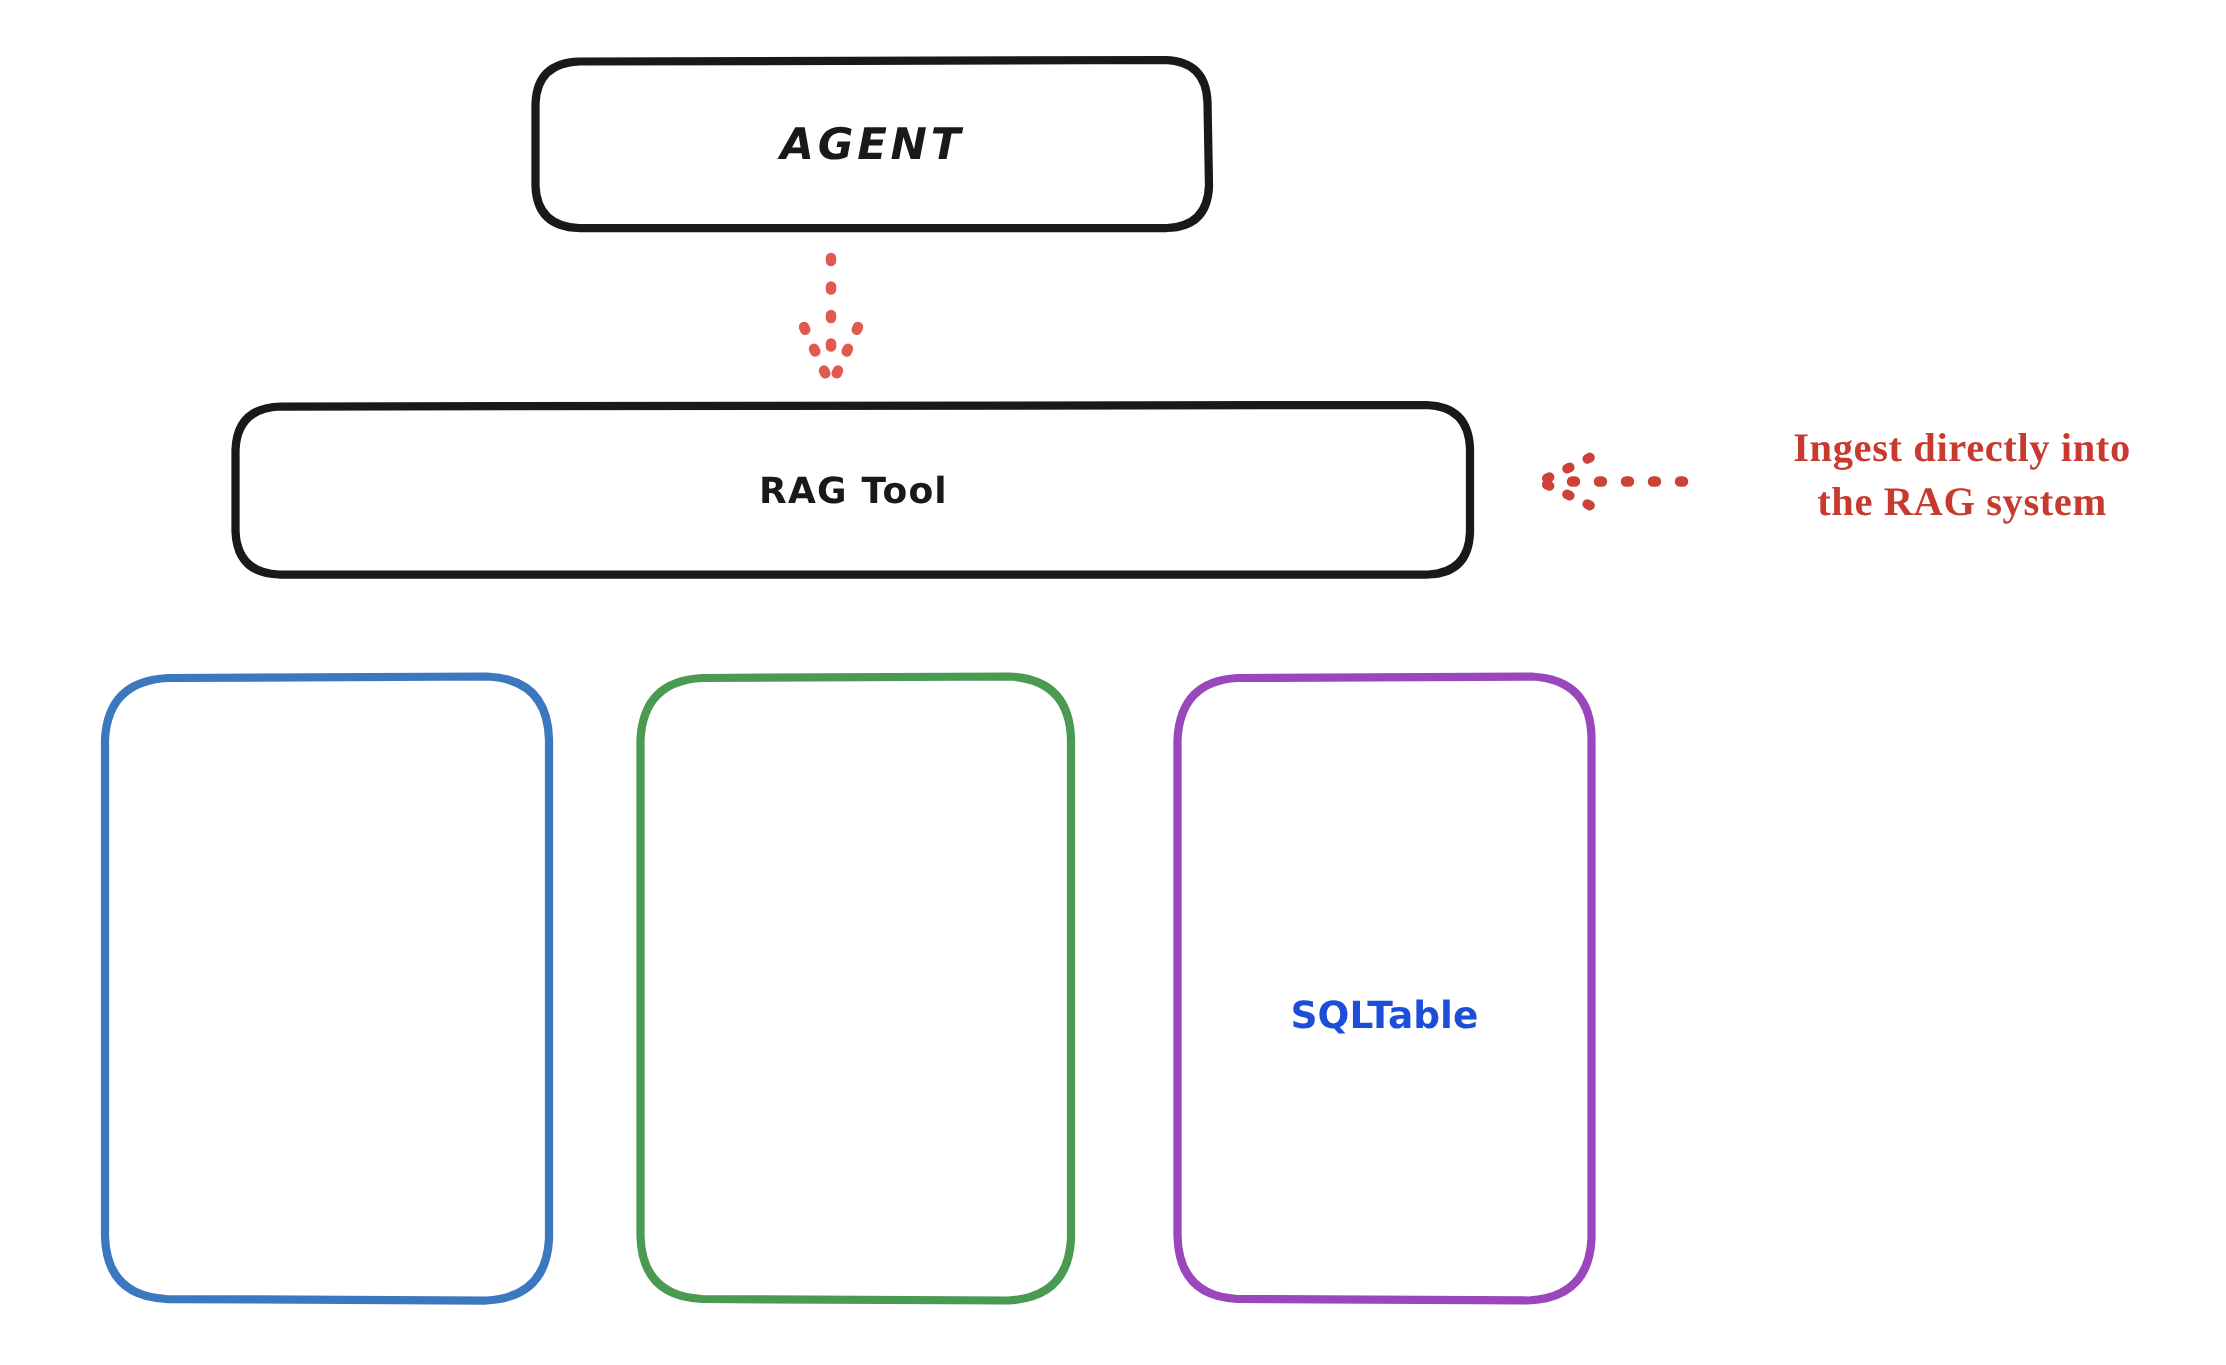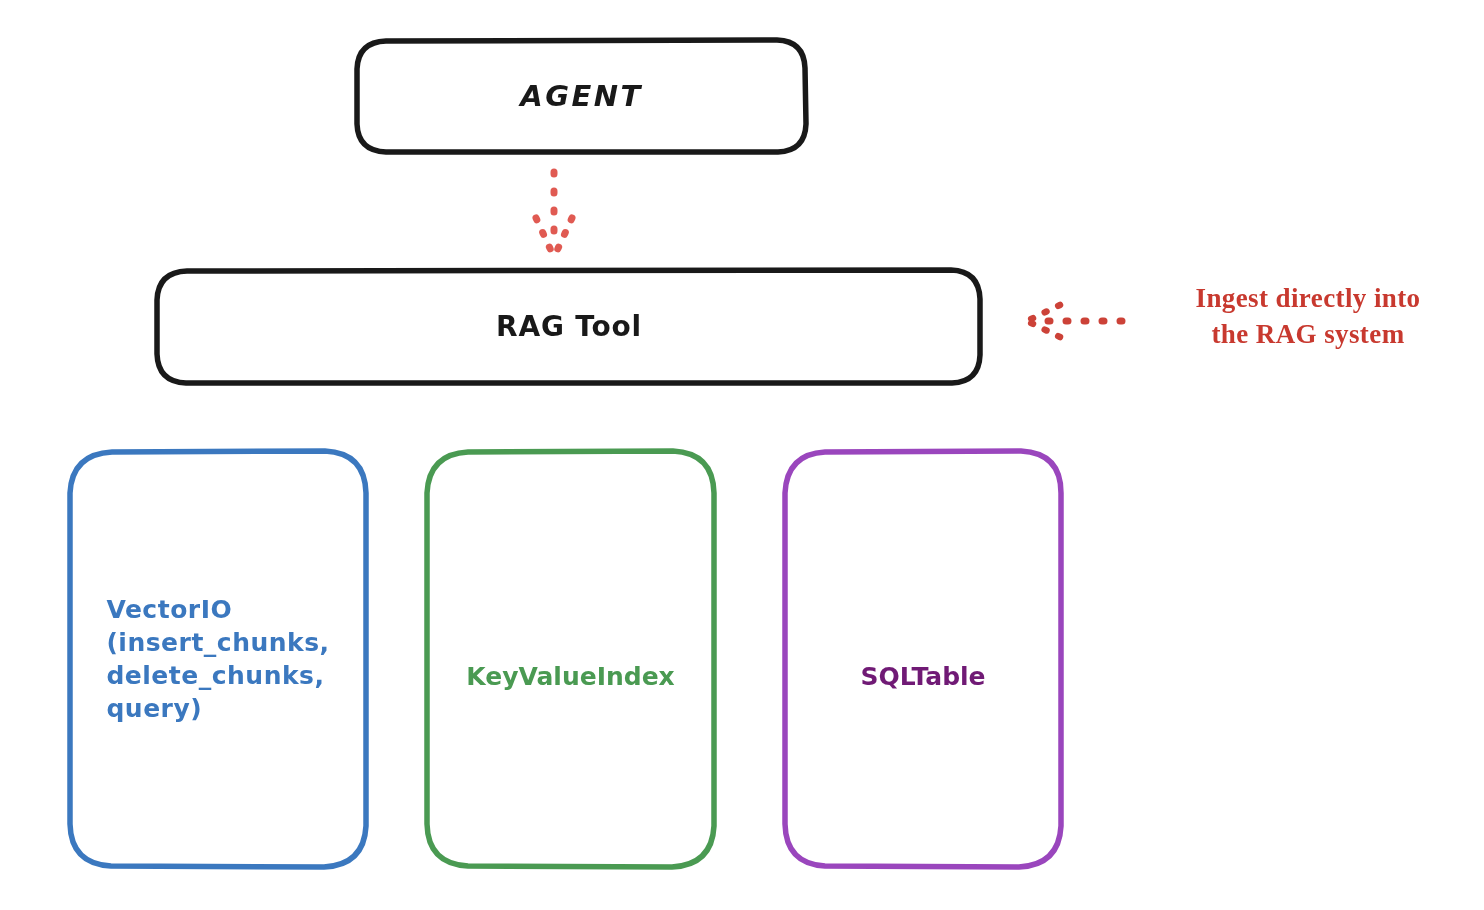--- a/index.html
+++ b/index.html
@@ -22,21 +22,21 @@
     height: 910px;
   }
 
   .node {
     position: absolute;
     box-sizing: border-box;
     display: flex;
     flex-direction: column;
     align-items: center;
     justify-content: center;
-    text-align: left;
+    text-align: right;
     background: transparent;
     z-index: 2;
   }
 
   .node-label {
     white-space: pre-line;
     line-height: 1.28;
     letter-spacing: 0.5px;
   }
 
@@ -59,21 +59,21 @@
   
   #ragtool-node {
     left: 157px;
     top: 270px;
     width: 824px;
     height: 114px;
   }
   #ragtool-node .node-label {
     font-family: "DejaVu Sans", sans-serif;
     font-weight: 600;
-    font-size: 28px;
+    font-size: 24px;
     letter-spacing: 0.8px;
     color: #191919;
   }
 
   
   .store-node .node-label {
     font-family: "DejaVu Sans", sans-serif;
     font-weight: 600;
     font-size: 25px;
     line-height: 1.32;
@@ -158,30 +158,25 @@
 
 <div class="node" id="agent-node">
   <div class="node-label">AGENT</div>
 </div>
 
 <div class="node" id="ragtool-node">
   <div class="node-label">RAG Tool</div>
 </div>
 
 <div class="node store-node" id="vectorio-node">
-  <div class="node-label" style="color:#3b78bf">VectorIO
-(insert_chunks,
-delete_chunks,
-query)</div>
 </div>
 
 <div class="node store-node" id="keyvalueio-node">
-  <div class="node-sublabel" style="color:#4a9a52">KeyValueIndex</div>
 </div>
 
 <div class="node store-node" id="relationalio-node">
-  <div class="node-sublabel" style="color:#701a75">SQLTable</div>
+  <div class="node-sublabel" style="color:#1d4ed8">SQLTable</div>
 </div>
 
 <div id="ingest-annotation">
   <div class="ann-text" style="color:#c8392f">Ingest directly into
 the RAG system</div>
 </div>
 
 </body></html>

